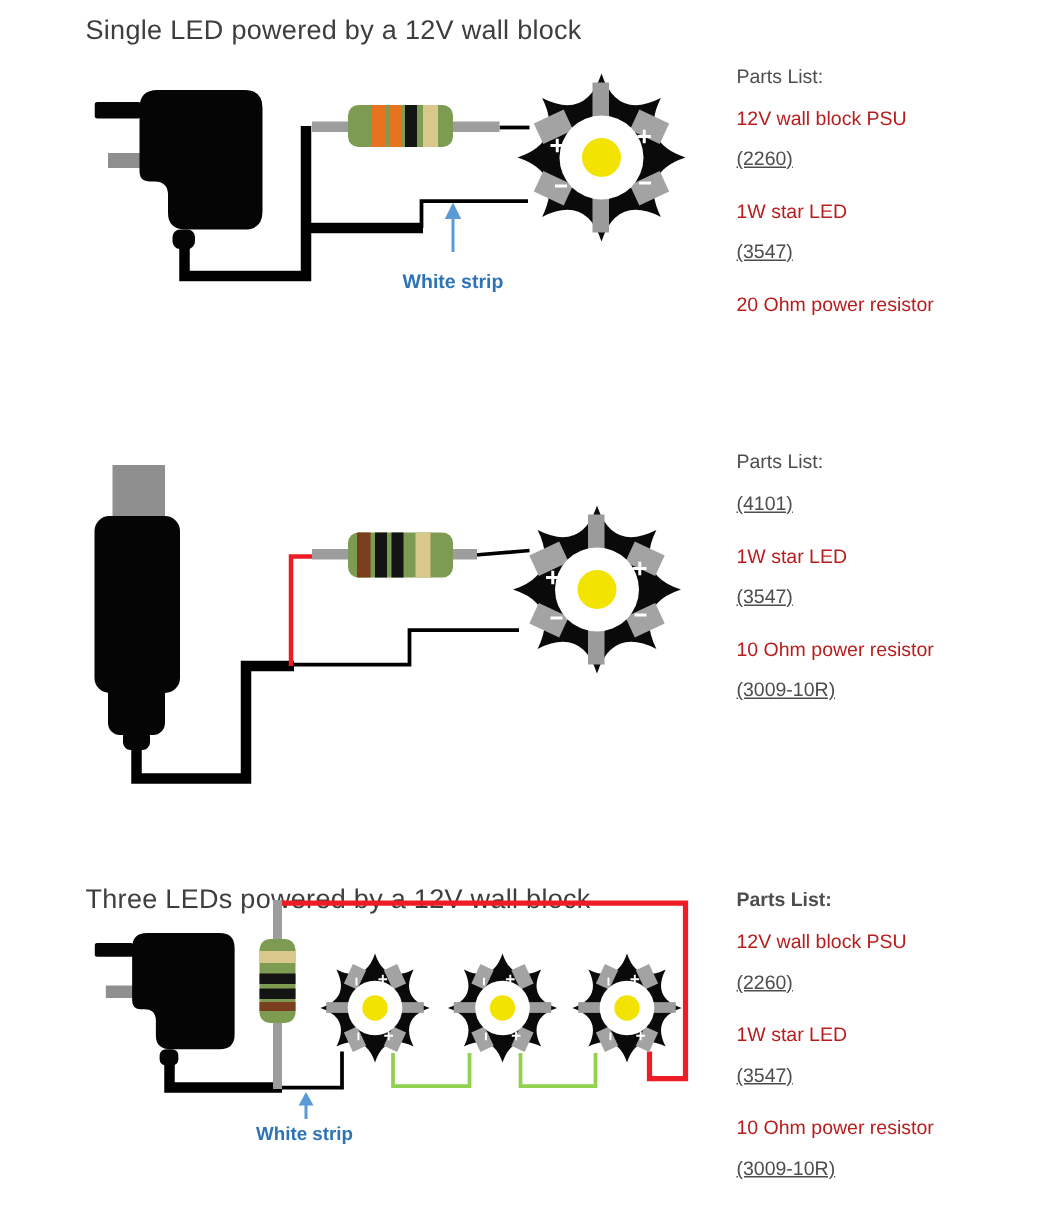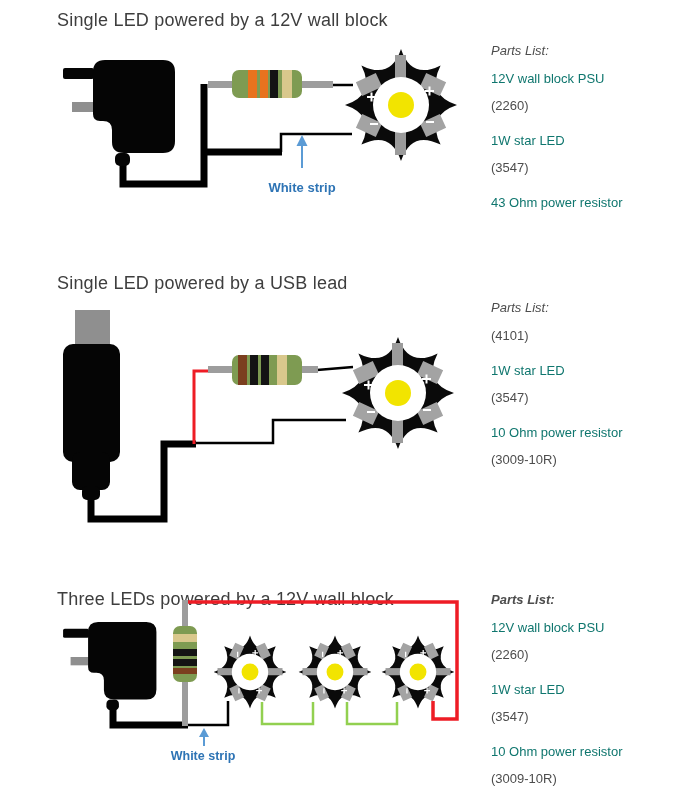--- a/index.html
+++ b/index.html
@@ -2,24 +2,24 @@
 <html><head>
 <meta charset="utf-8">
 <style>
   html,body{margin:0;padding:0;background:#fff;}
   .page{position:relative;width:692px;height:807px;background:#ffffff;overflow:hidden;
         font-family:"Liberation Sans",sans-serif;}
   .title{position:absolute;left:57px;font-size:18px;line-height:21px;color:#3e3e3e;
          white-space:nowrap;letter-spacing:.2px;}
   .diagram{position:absolute;left:0;}
   .parts{position:absolute;left:491px;width:195px;font-size:13px;color:#4d4d4d;line-height:14px;}
-  .parts-header{margin:0 0 14px 0;font-style:italic;}
+  .parts-header{margin:0 0 14px 0;}
   .parts.bold .parts-header{font-weight:bold;}
-  .part-link{display:block;color:#0f766e;text-decoration:none;margin:0 0 13px 0;cursor:pointer;}
-  .part-code{margin:0 0 21px 0;}
+  .part-link{display:block;color:#b91c1c;text-decoration:none;margin:0 0 13px 0;cursor:pointer;}
+  .part-code{margin:0 0 21px 0;text-decoration:underline;}
   .anno-text{font-size:13px;font-weight:bold;fill:#2e74b5;text-anchor:middle;
              font-family:"Liberation Sans",sans-serif;}
   .anno-text.small{font-size:12.5px;}
 </style>
 </head>
 <body>
 
 <div class="page">
 
   <div class="title" style="top:10px">Single LED powered by a 12V wall block</div>
@@ -87,25 +87,24 @@
     <div class="parts-header">Parts List:</div>
     <div>
       <a class="part-link">12V wall block PSU</a>
       <div class="part-code">(2260)</div>
     </div>
     <div>
       <a class="part-link">1W star LED</a>
       <div class="part-code">(3547)</div>
     </div>
     <div>
-      <a class="part-link">43 Ohm power resistor</a>
+      <a class="part-link">20 Ohm power resistor</a>
     </div>
   </div>
 
-  <div class="title" style="top:273px">Single LED powered by a USB lead</div>
 
   <svg class="diagram" style="top:300px;width:470px;height:235px" viewBox="0 300 470 235">
     <g stroke="#000000" fill="none">
       <path d="M91,497 V519 H164 V444 H196" stroke-width="7"></path>
       <path d="M195,443 H273 V420 H346" stroke-width="2.5"></path>
       <path d="M317,370 L353,367" stroke-width="2.5"></path>
     </g>
     <path d="M194,444 V371 H209" stroke="#ee1c25" stroke-width="3" fill="none"></path>
 
     <g>

